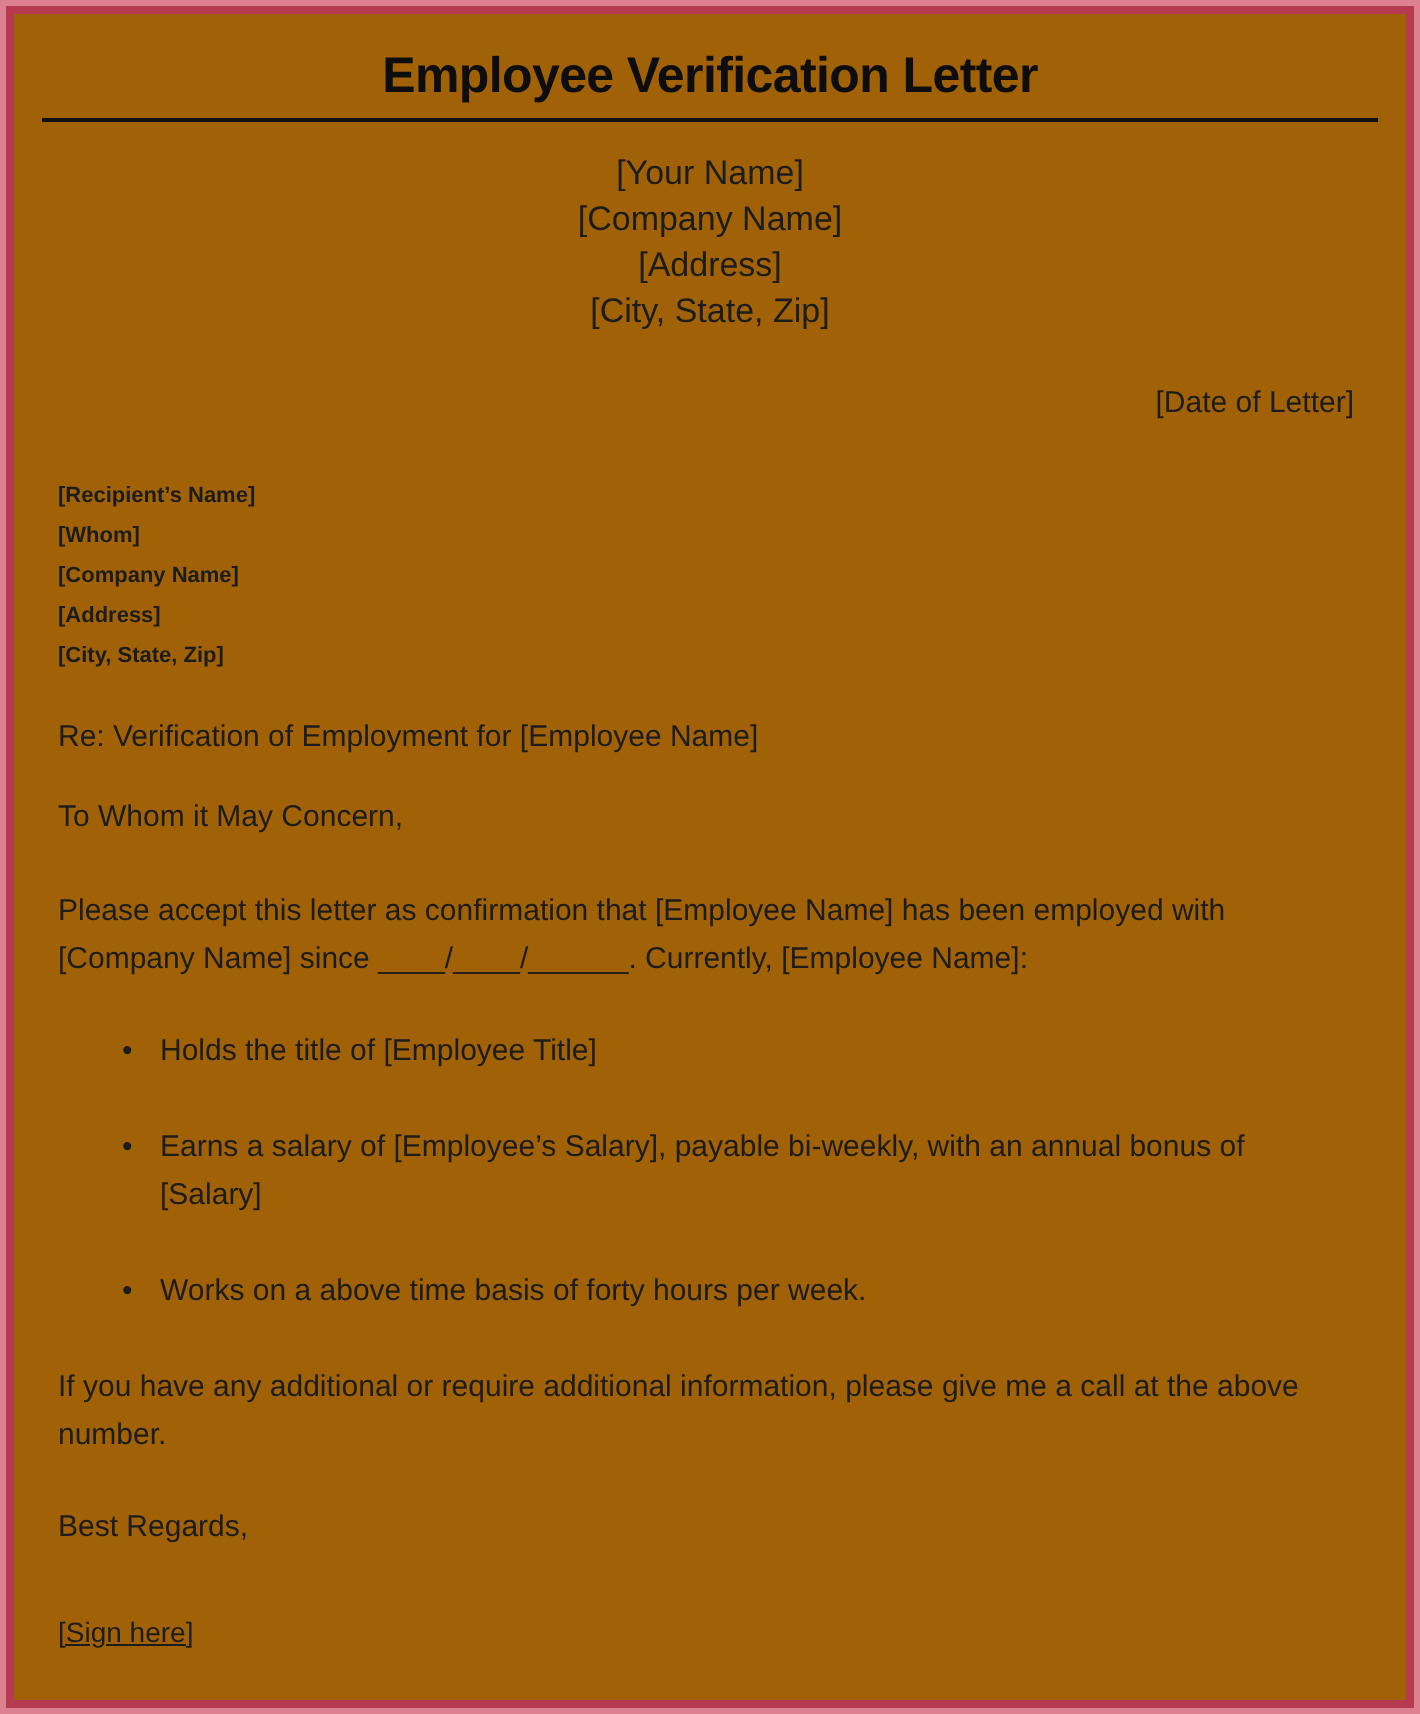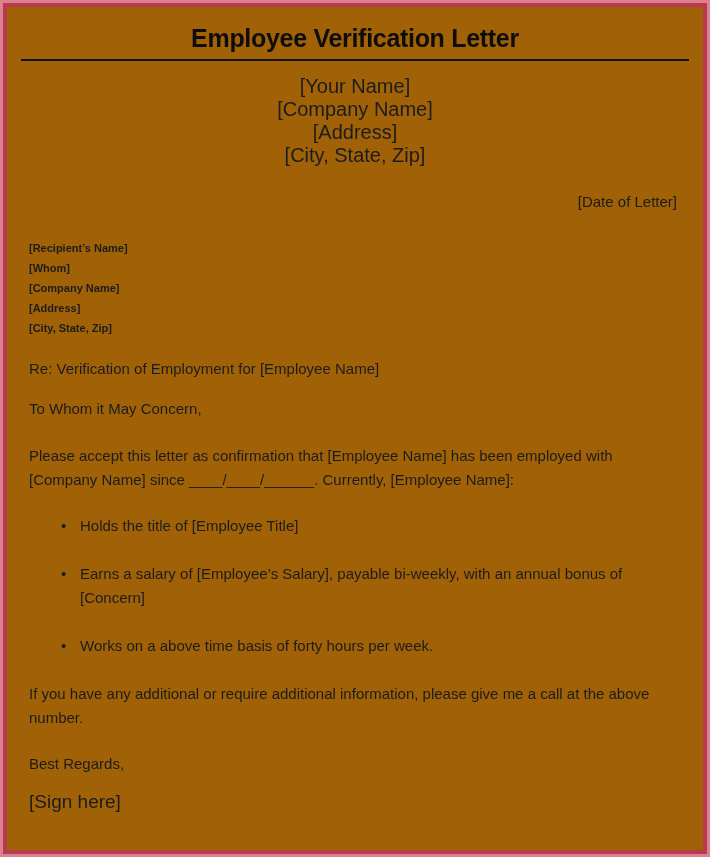--- a/index.html
+++ b/index.html
@@ -37,21 +37,21 @@
     font-weight: 700;
     letter-spacing: -0.3px;
     color: #0d0d0d;
     line-height: 42px;
     margin: 0;
   }
   .sender-block {
     margin-top: 14px;
     text-align: center;
   }
-  .sender-block .line { line-height: 23px; font-size: 20px; }
+  .sender-block .line { line-height: 23px; font-size: 17px; }
   .date-line {
     margin-top: 23px;
     text-align: right;
     padding-right: 4px;
     font-size: 15px;
     line-height: 23px;
   }
   .recipient-block { margin-top: 25px; }
   .recipient-block .line { line-height: 20px; font-size: 11px; font-weight: bold; }
   .subject-line {
@@ -91,23 +91,24 @@
   .closing-paragraph {
     margin-top: 20px;
     font-size: 15px;
   }
   .sign-off {
     margin-top: 22px;
     font-size: 15px;
     line-height: 24px;
   }
   .signature-placeholder {
-    margin-top: 14px;
-    font-size: 19px;
+    margin-top: 28px;
+    font-size: 14px;
     line-height: 24px;
+    text-decoration: underline;
   }
 </style>
 </head>
 <body>
 
 <div class="page" style="--border-outer: #dd8090; --border-inner: #b63a50; --divider: #111111; --text: #1c1c1c;">
   <div class="page-inner">
 
     <div class="letter-header">
       <h1 class="letter-title">Employee Verification Letter</h1>
@@ -140,21 +141,21 @@
     </div>
 
     <ul class="bullet-list">
       <li class="bullet-item">
         <span class="bullet-marker">•</span>
         <div class="line">Holds the title of [Employee Title]</div>
       </li>
       <li class="bullet-item">
         <span class="bullet-marker">•</span>
         <div class="line">Earns a salary of [Employee’s Salary], payable bi-weekly, with an annual bonus of</div>
-        <div class="line">[Concern]</div>
+        <div class="line">[Salary]</div>
       </li>
       <li class="bullet-item">
         <span class="bullet-marker">•</span>
         <div class="line">Works on a above time basis of forty hours per week.</div>
       </li>
     </ul>
 
     <div class="closing-paragraph">
       <div class="line">If you have any additional or require additional information, please give me a call at the above</div>
       <div class="line">number.</div>

